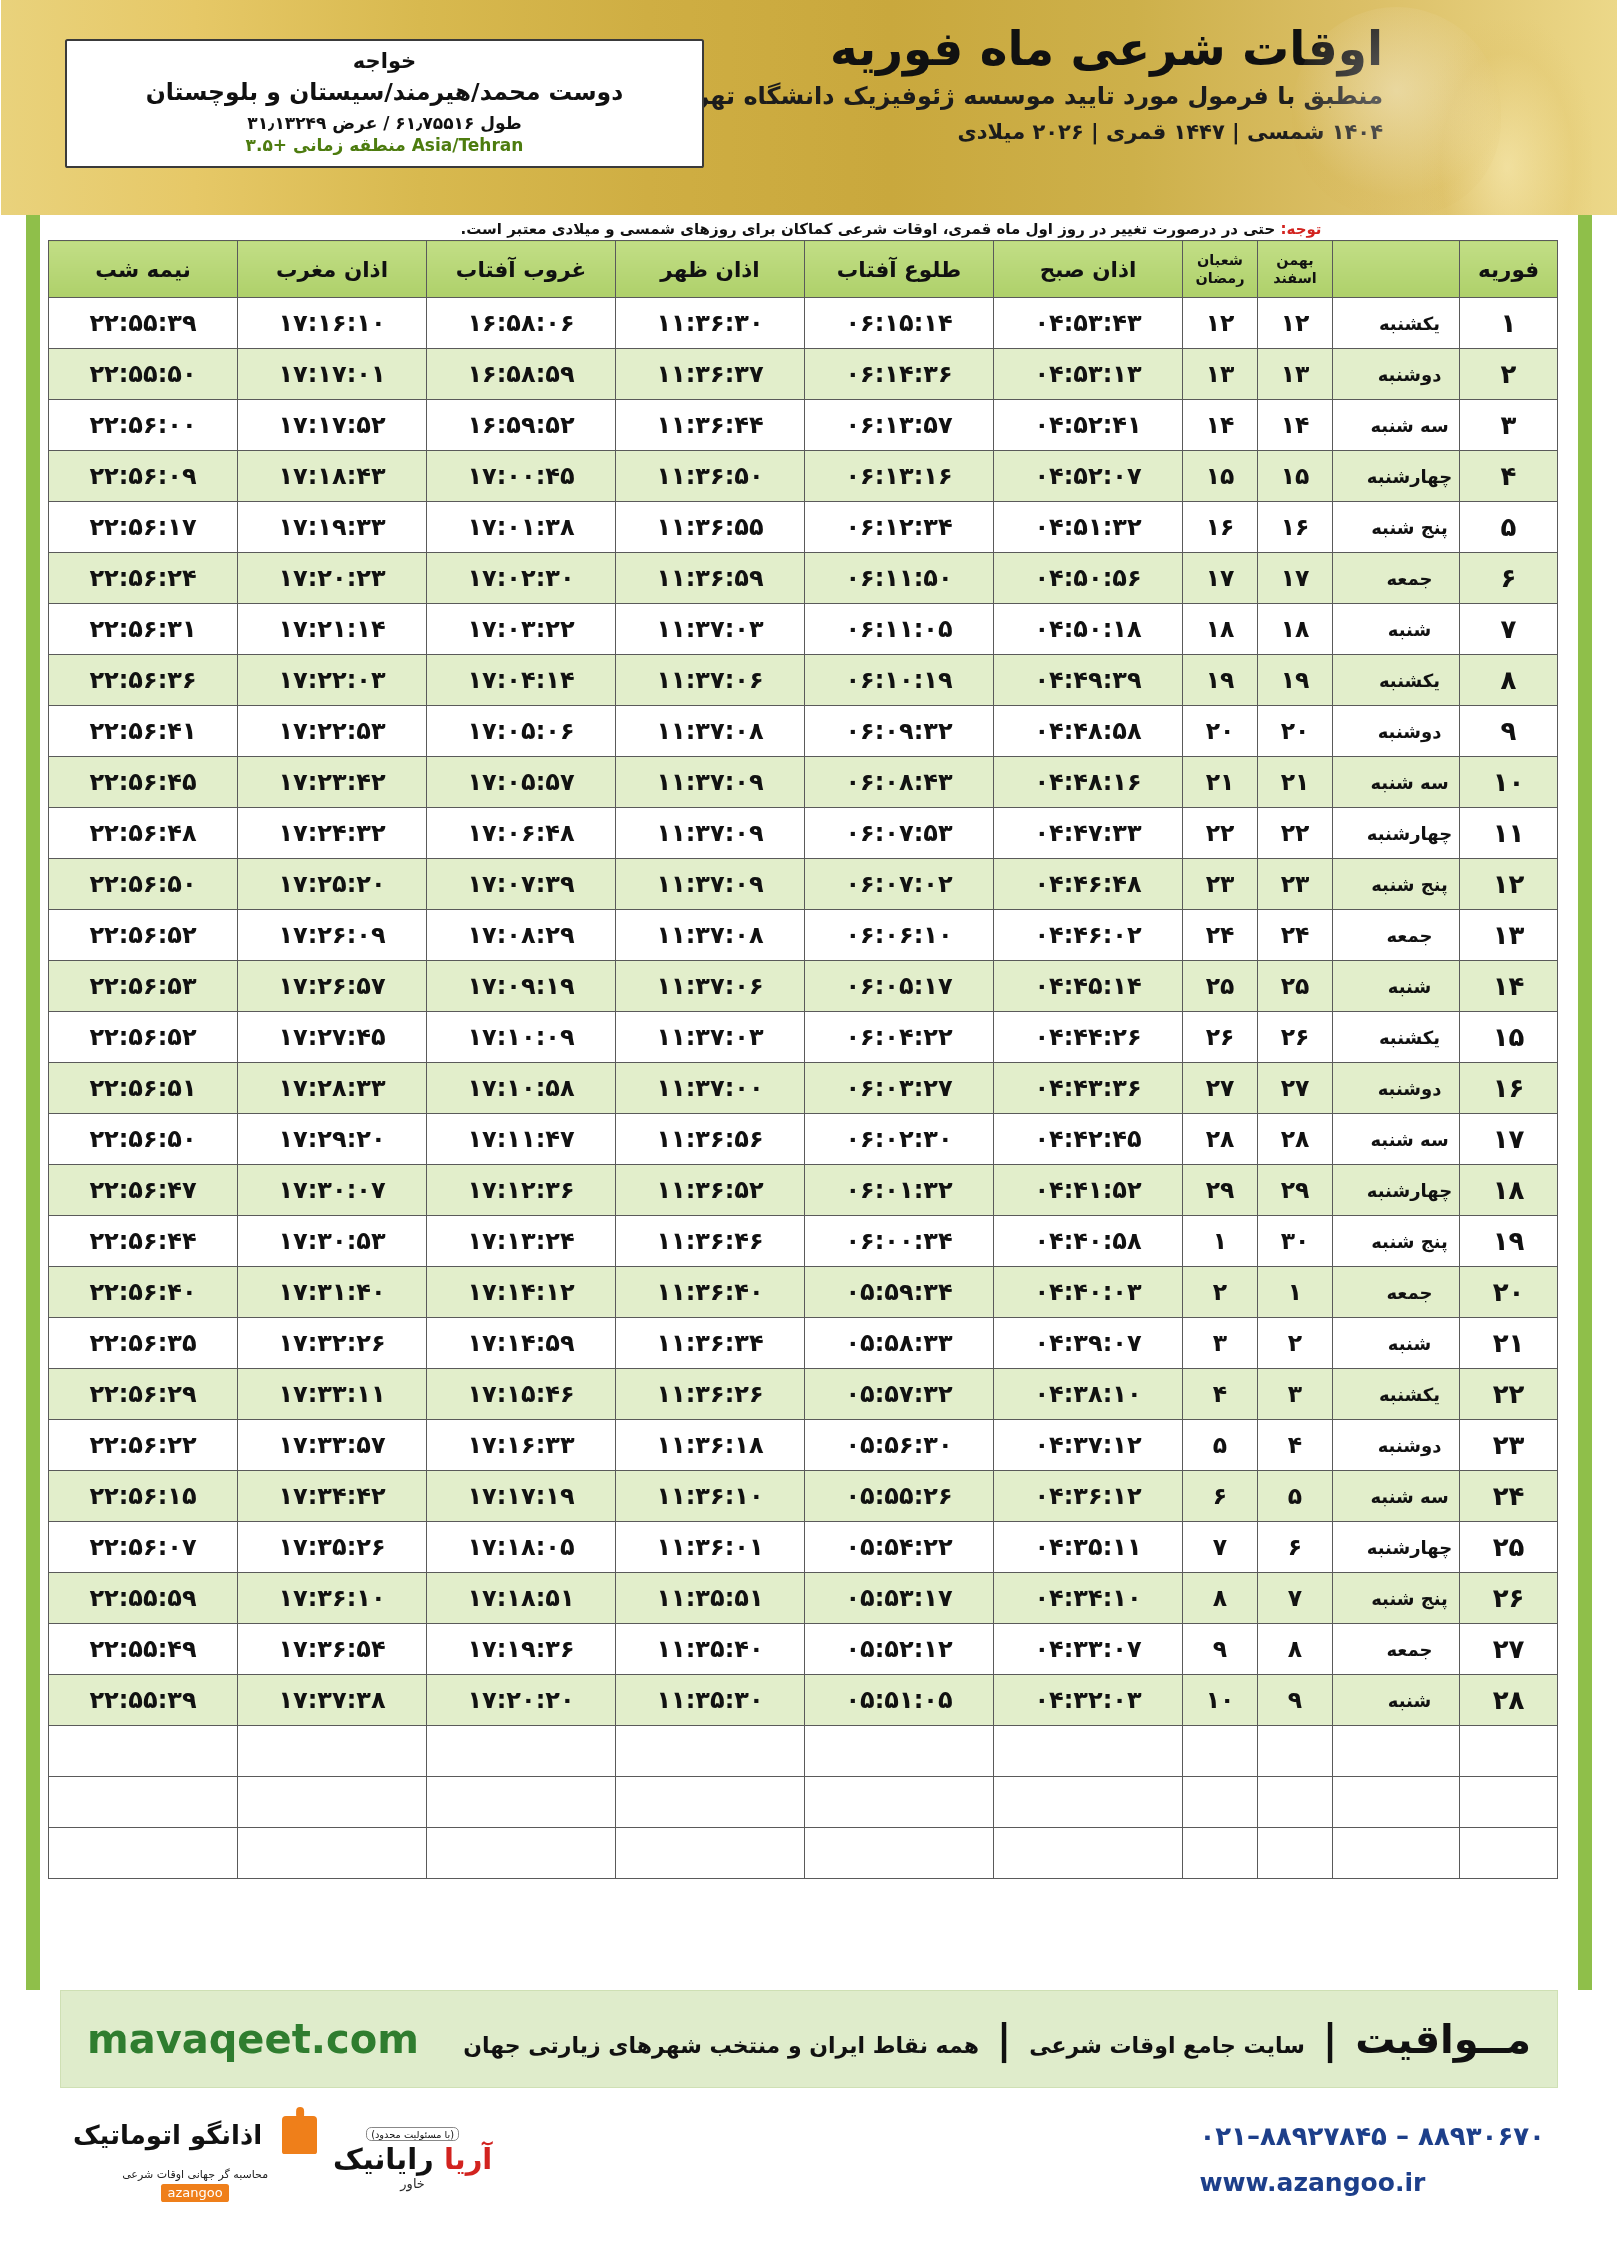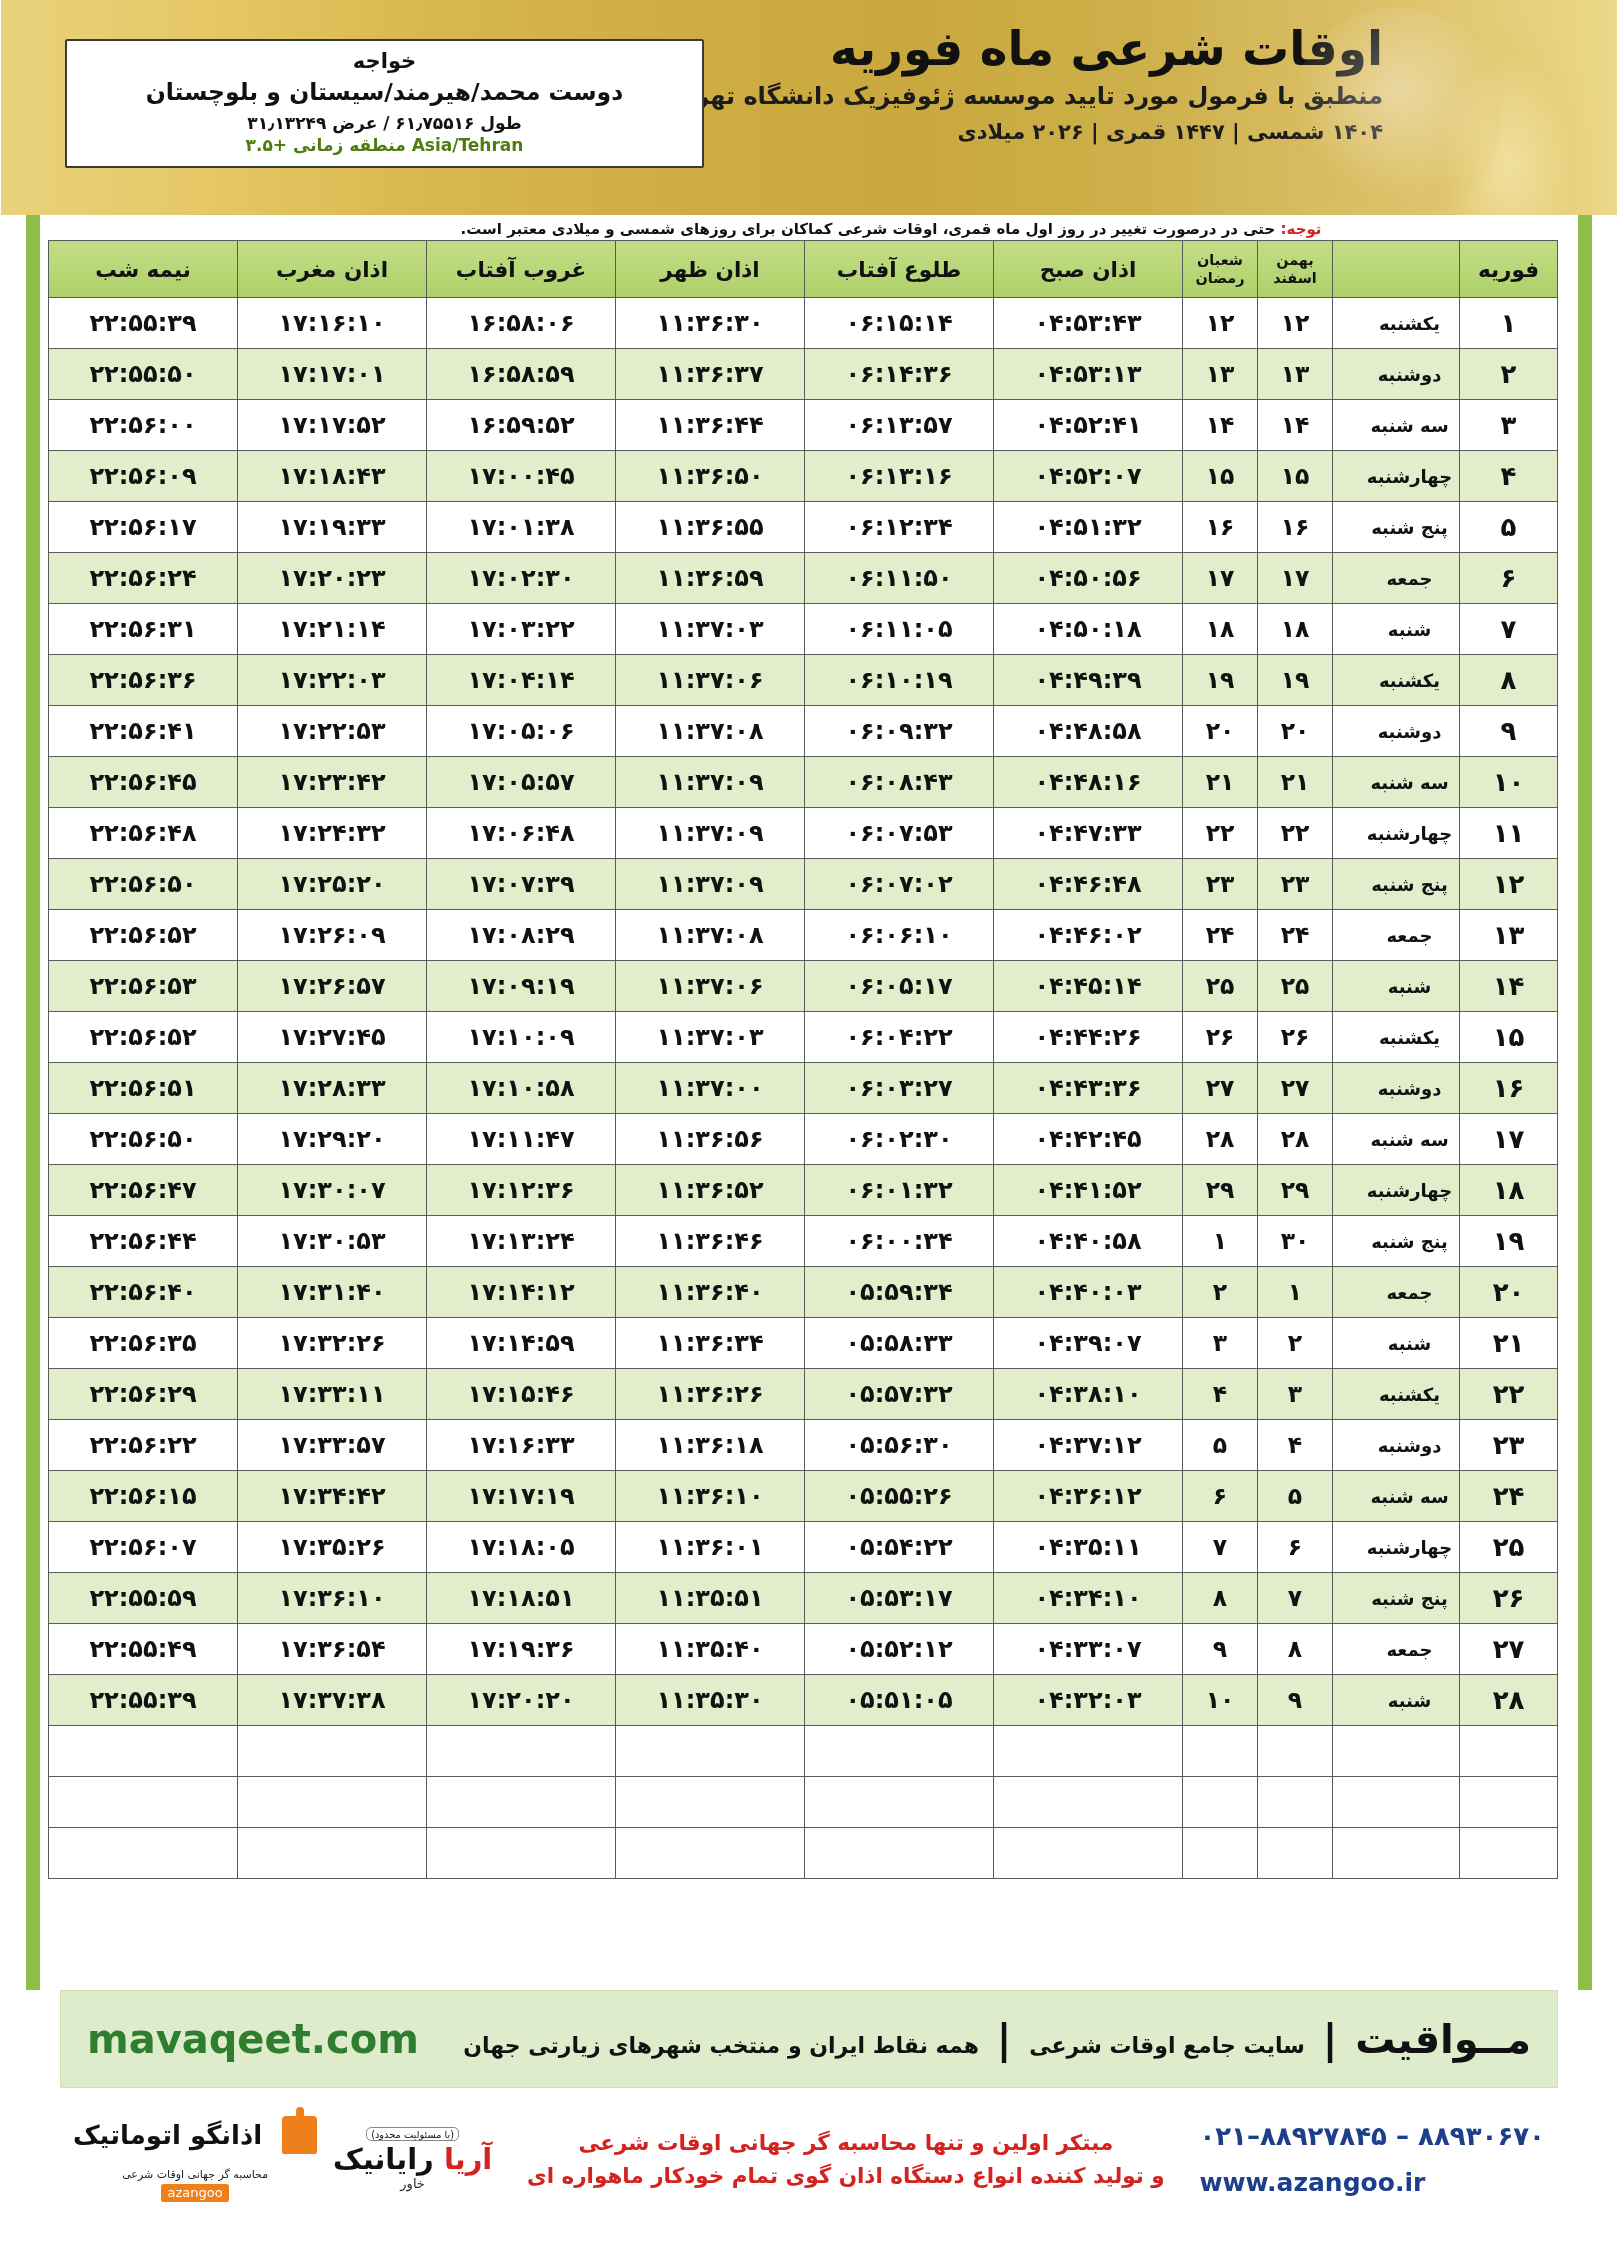--- a/index.html
+++ b/index.html
@@ -728,24 +728,20 @@
   </div>
   <div class="brand-en">mavaqeet.com</div>
 </div>
 
 <div class="footer-bottom">
   <div class="phones">
     <div>۰۲۱–۸۸۹۲۷۸۴۵ – ۸۸۹۳۰۶۷۰</div>
     <div class="site">www.azangoo.ir</div>
   </div>
 
-  <div class="slogan">
-    <div>مبتکر اولین و تنها محاسبه گر جهانی اوقات شرعی</div>
-    <div>و تولید کننده انواع دستگاه اذان گوی تمام خودکار ماهواره ای</div>
-  </div>
 
   <div class="logos">
     <div class="logo-rayaneek">
       <div class="tiny">(با مسئولیت محدود)</div>
       <div class="big">
         <span class="red">آریا</span>
         <span>رایانیک</span>
       </div>
       <div class="cap">خاور</div>
     </div>

